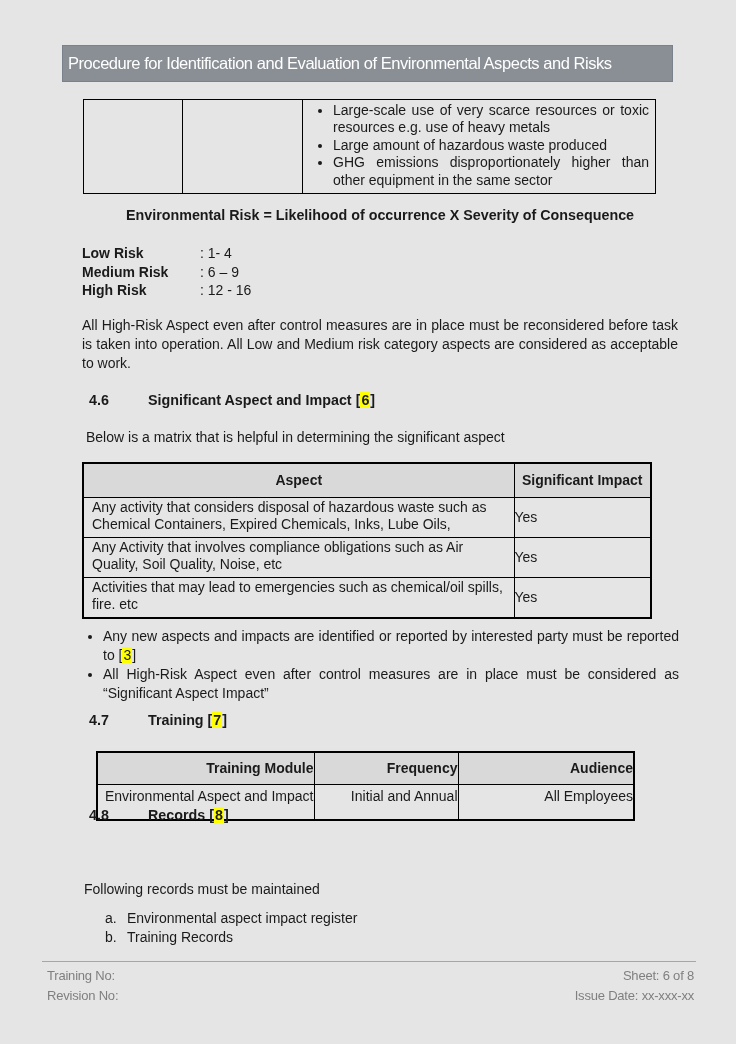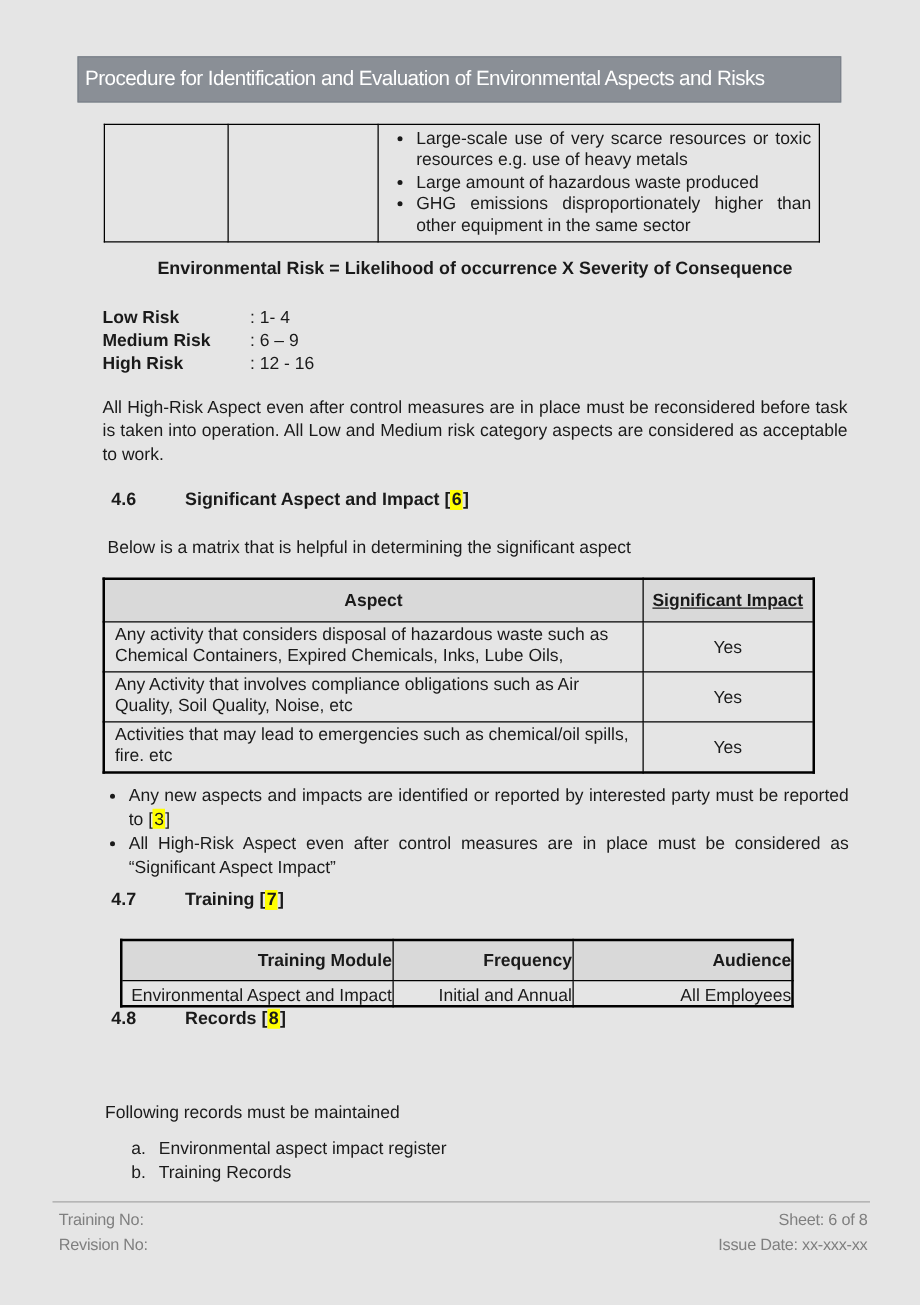--- a/index.html
+++ b/index.html
@@ -67,34 +67,34 @@
   .matrix-intro{position:absolute;left:86px;top:429px;width:592px;}
 
   
   .matrix-table{position:absolute;left:82px;top:462px;width:568px;table-layout:fixed;border:2px solid #000;}
   .matrix-table th,.matrix-table td{border:1px solid #000;}
   .matrix-table th{
     background:var(--table-header-bg);font-weight:bold;text-align:center;
     line-height:16.5px;padding:1px 4px;height:34px;vertical-align:middle;
   }
   .matrix-table .col-aspect{width:431px;}
-  .matrix-table .col-impact{width:137px;text-decoration:underline;}
+  .matrix-table .col-impact{width:137px;}
   .matrix-table td.aspect-cell{padding:1px 10px 3px 8px;vertical-align:top;line-height:17.6px;}
-  .matrix-table td.impact-cell{text-align:center;vertical-align:middle;}
+  .matrix-table td.impact-cell{text-align:left;vertical-align:middle;}
 
   
   .post-bullets{position:absolute;left:82px;top:627px;width:597px;}
   .post-bullets ul{margin:0;padding-left:21px;}
   .post-bullets li{text-align:justify;line-height:18.6px;margin-bottom:1px;}
 
   
   .training-table{position:absolute;left:96px;top:751px;width:537px;table-layout:fixed;border:2px solid #000;}
   .training-table th,.training-table td{border:1px solid #000;text-align:right;}
   .training-table th{background:var(--table-header-bg);font-weight:bold;height:32px;vertical-align:middle;}
-  .training-table td{height:20px;vertical-align:top;padding-top:3px;}
+  .training-table td{height:36px;vertical-align:top;padding-top:3px;}
   .training-table .tt-c1{width:217px;}
   .training-table .tt-c2{width:144px;}
   .training-table .tt-c3{width:176px;}
 
   
   .records-intro{position:absolute;left:84px;top:881px;width:400px;}
   .records-list{position:absolute;left:105px;top:909px;width:400px;}
   .record-row{display:flex;line-height:18.5px;}
   .rec-marker{width:22px;}
 

